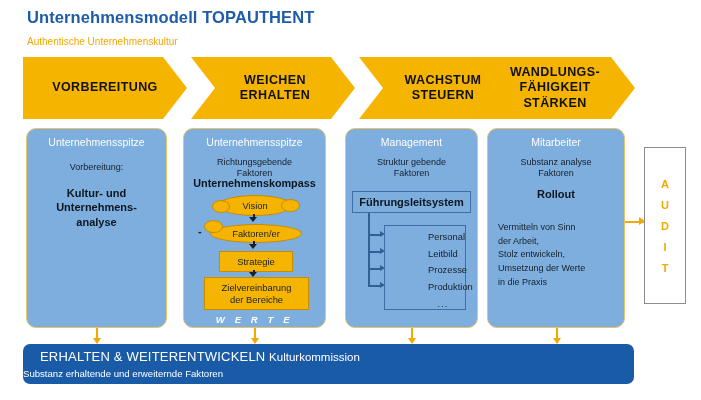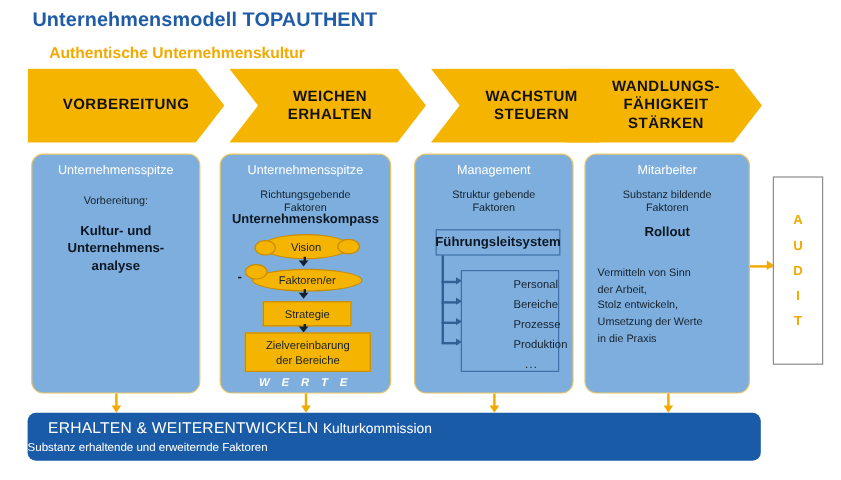--- a/index.html
+++ b/index.html
@@ -21,24 +21,24 @@
     left: 27px;
     top: 8px;
     font-size: 16.5px;
     font-weight: bold;
     color: #1F5CA8;
     letter-spacing: 0.1px;
     white-space: nowrap;
   }
   #page-subtitle {
     position: absolute;
-    left: 41px;
+    left: 27px;
     top: 36px;
-    font-size: 13px;
-    font-weight: bold;
+    font-size: 10px;
+    font-weight: normal;
     color: #F2A900;
     white-space: nowrap;
   }
 
   
   #chevron-band {
     position: absolute;
     left: 23px;
     top: 57px;
     width: 612px;
@@ -217,31 +217,30 @@
   .vline-dark {
     position: absolute;
     width: 1.5px;
     background: #15202B;
   }
 
   
   .fls-box {
     position: absolute;
     left: 6px; top: 62px;
-    width: 104px; height: 22px;
+    width: 119px; height: 22px;
     background: #7DAEDD;
     border: 1.5px solid #3C6FA5;
     display: flex;
     align-items: center;
     justify-content: center;
     font-size: 11px;
     font-weight: bold;
     color: #0C1620;
     box-sizing: border-box;
-    margin-left: 11px;
   }
   .fls-list {
     position: absolute;
     left: 38px; top: 96px;
     width: 82px; height: 85px;
     border: 1.5px solid #3C6FA5;
     box-sizing: border-box;
     padding-top: 3px;
     padding-left: 36px;
   }
@@ -445,31 +444,31 @@
   <div class="fls-arrow" style="left:34px; top:102px;"></div>
   <div class="fls-branch" style="top:122px;"></div>
   <div class="fls-arrow" style="left:34px; top:119px;"></div>
   <div class="fls-branch" style="top:139px;"></div>
   <div class="fls-arrow" style="left:34px; top:136px;"></div>
   <div class="fls-branch" style="top:156px;"></div>
   <div class="fls-arrow" style="left:34px; top:153px;"></div>
 
   <div class="fls-list">
     <div class="fls-item">Personal</div>
-    <div class="fls-item">Bereiche</div>
+    <div class="fls-item">Leitbild</div>
     <div class="fls-item">Prozesse</div>
     <div class="fls-item">Produktion</div>
     <div class="fls-ellipsis">...</div>
   </div>
 </div>
 
 <div class="panel p4">
   <div class="panel-header">Mitarbeiter</div>
   <div class="panel-sub" style="top:28px;">
-    <span>Substanz bildende</span><br>
+    <span>Substanz analyse</span><br>
     <span>Faktoren</span>
   </div>
   <div class="panel-strong" style="top:58px;">Rollout</div>
   <div class="panel-body" style="top:92px;">
     <span>Vermitteln von Sinn</span><br>
     <span>der Arbeit,</span><br>
     <span>Stolz entwickeln,</span><br>
     <span>Umsetzung der Werte</span><br>
     <span>in die Praxis</span>
   </div>

